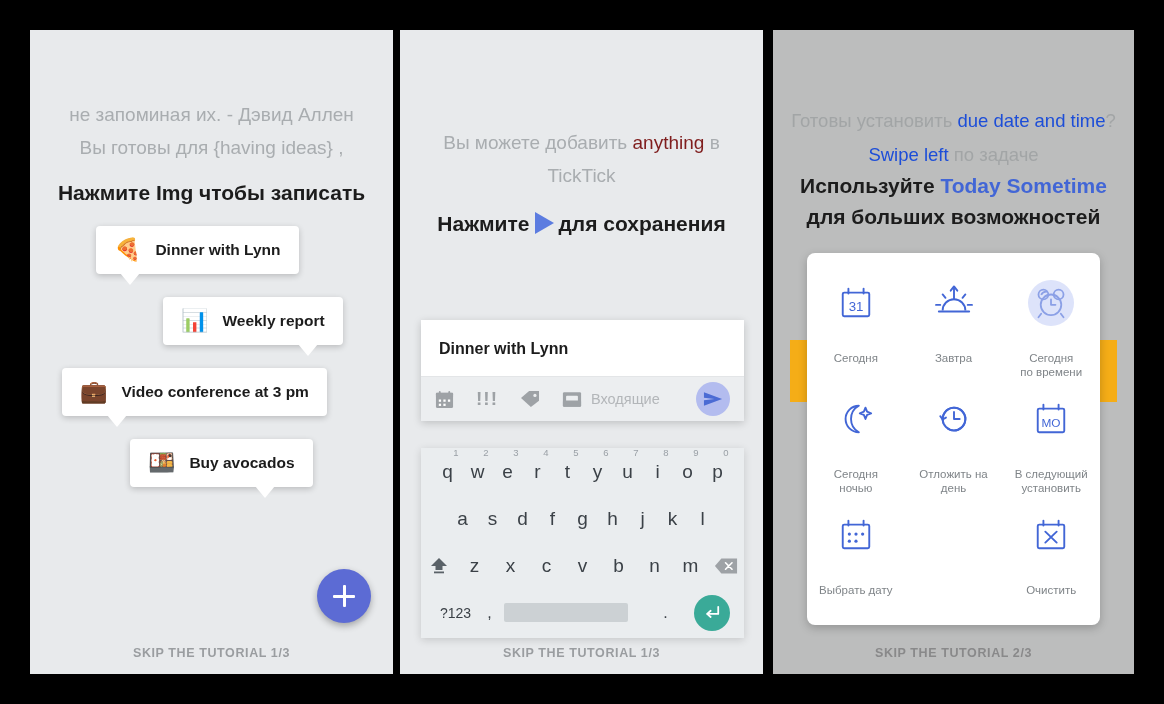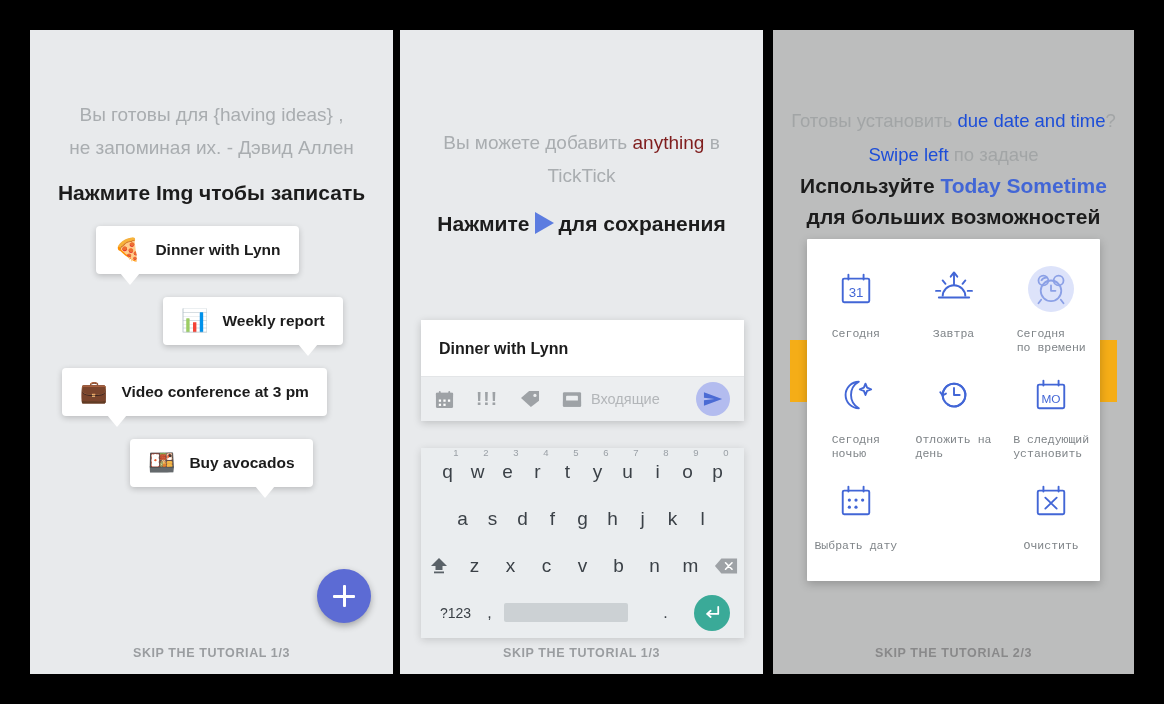--- a/index.html
+++ b/index.html
@@ -201,60 +201,59 @@
 
   
   .swipe-band {
     position: absolute;
     left: 17px; right: 17px;
     top: 310px; height: 62px;
     background: #f5ad17;
   }
   .picker {
     position: absolute;
-    left: 34px; top: 209px;
+    left: 34px; top: 223px;
     width: 293px;
     background: #fff;
-    border-radius: 1px;
+    border-radius: 8px;
     box-shadow: 0 3px 10px rgba(0,0,0,.22);
     padding: 16px 0 22px;
   }
   .prow { display: flex; }
   .pcell {
     flex: 1 1 33.333%;
     display: flex; flex-direction: column; align-items: center;
     padding: 12px 4px 6px;
   }
   .pcell .icn { height: 44px; display: flex; align-items: center; justify-content: center; }
   .pcell .lbl {
-    margin-top: 16px;
+    margin-top: 26px;
     font-size: 11.5px;
     color: #7f8488;
-    text-align: left;
+    text-align: center;
     line-height: 14px;
-    font-family: Liberation Mono, monospace;
   }
   .icon-halo {
     width: 46px; height: 46px; border-radius: 50%;
     background: #dde3fa;
     display: flex; align-items: center; justify-content: center;
   }
   .pcell.spacer { visibility: hidden; }
   svg { display: block; }
 </style>
 </head>
 <body>
 
 <div class="stage">
 
   <div class="panel" id="panel1">
 
     <div class="p1-head">
+      <div class="headline-grey">не запоминая их. - Дэвид Аллен</div>
       <div class="headline-grey"><span>Вы готовы для </span><span>{having ideas}</span><span> ,</span></div>
-      <div class="headline-grey">не запоминая их. - Дэвид Аллен</div>
       <div class="headline-black">Нажмите  Img  чтобы записать</div>
     </div>
 
     <div class="bubbles">
       <div class="bubble b1">
         <span class="emoji">🍕</span>
         <span class="btxt">Dinner with Lynn</span>
       </div>
       <div class="bubble b2">
         <span class="emoji">📊</span>

